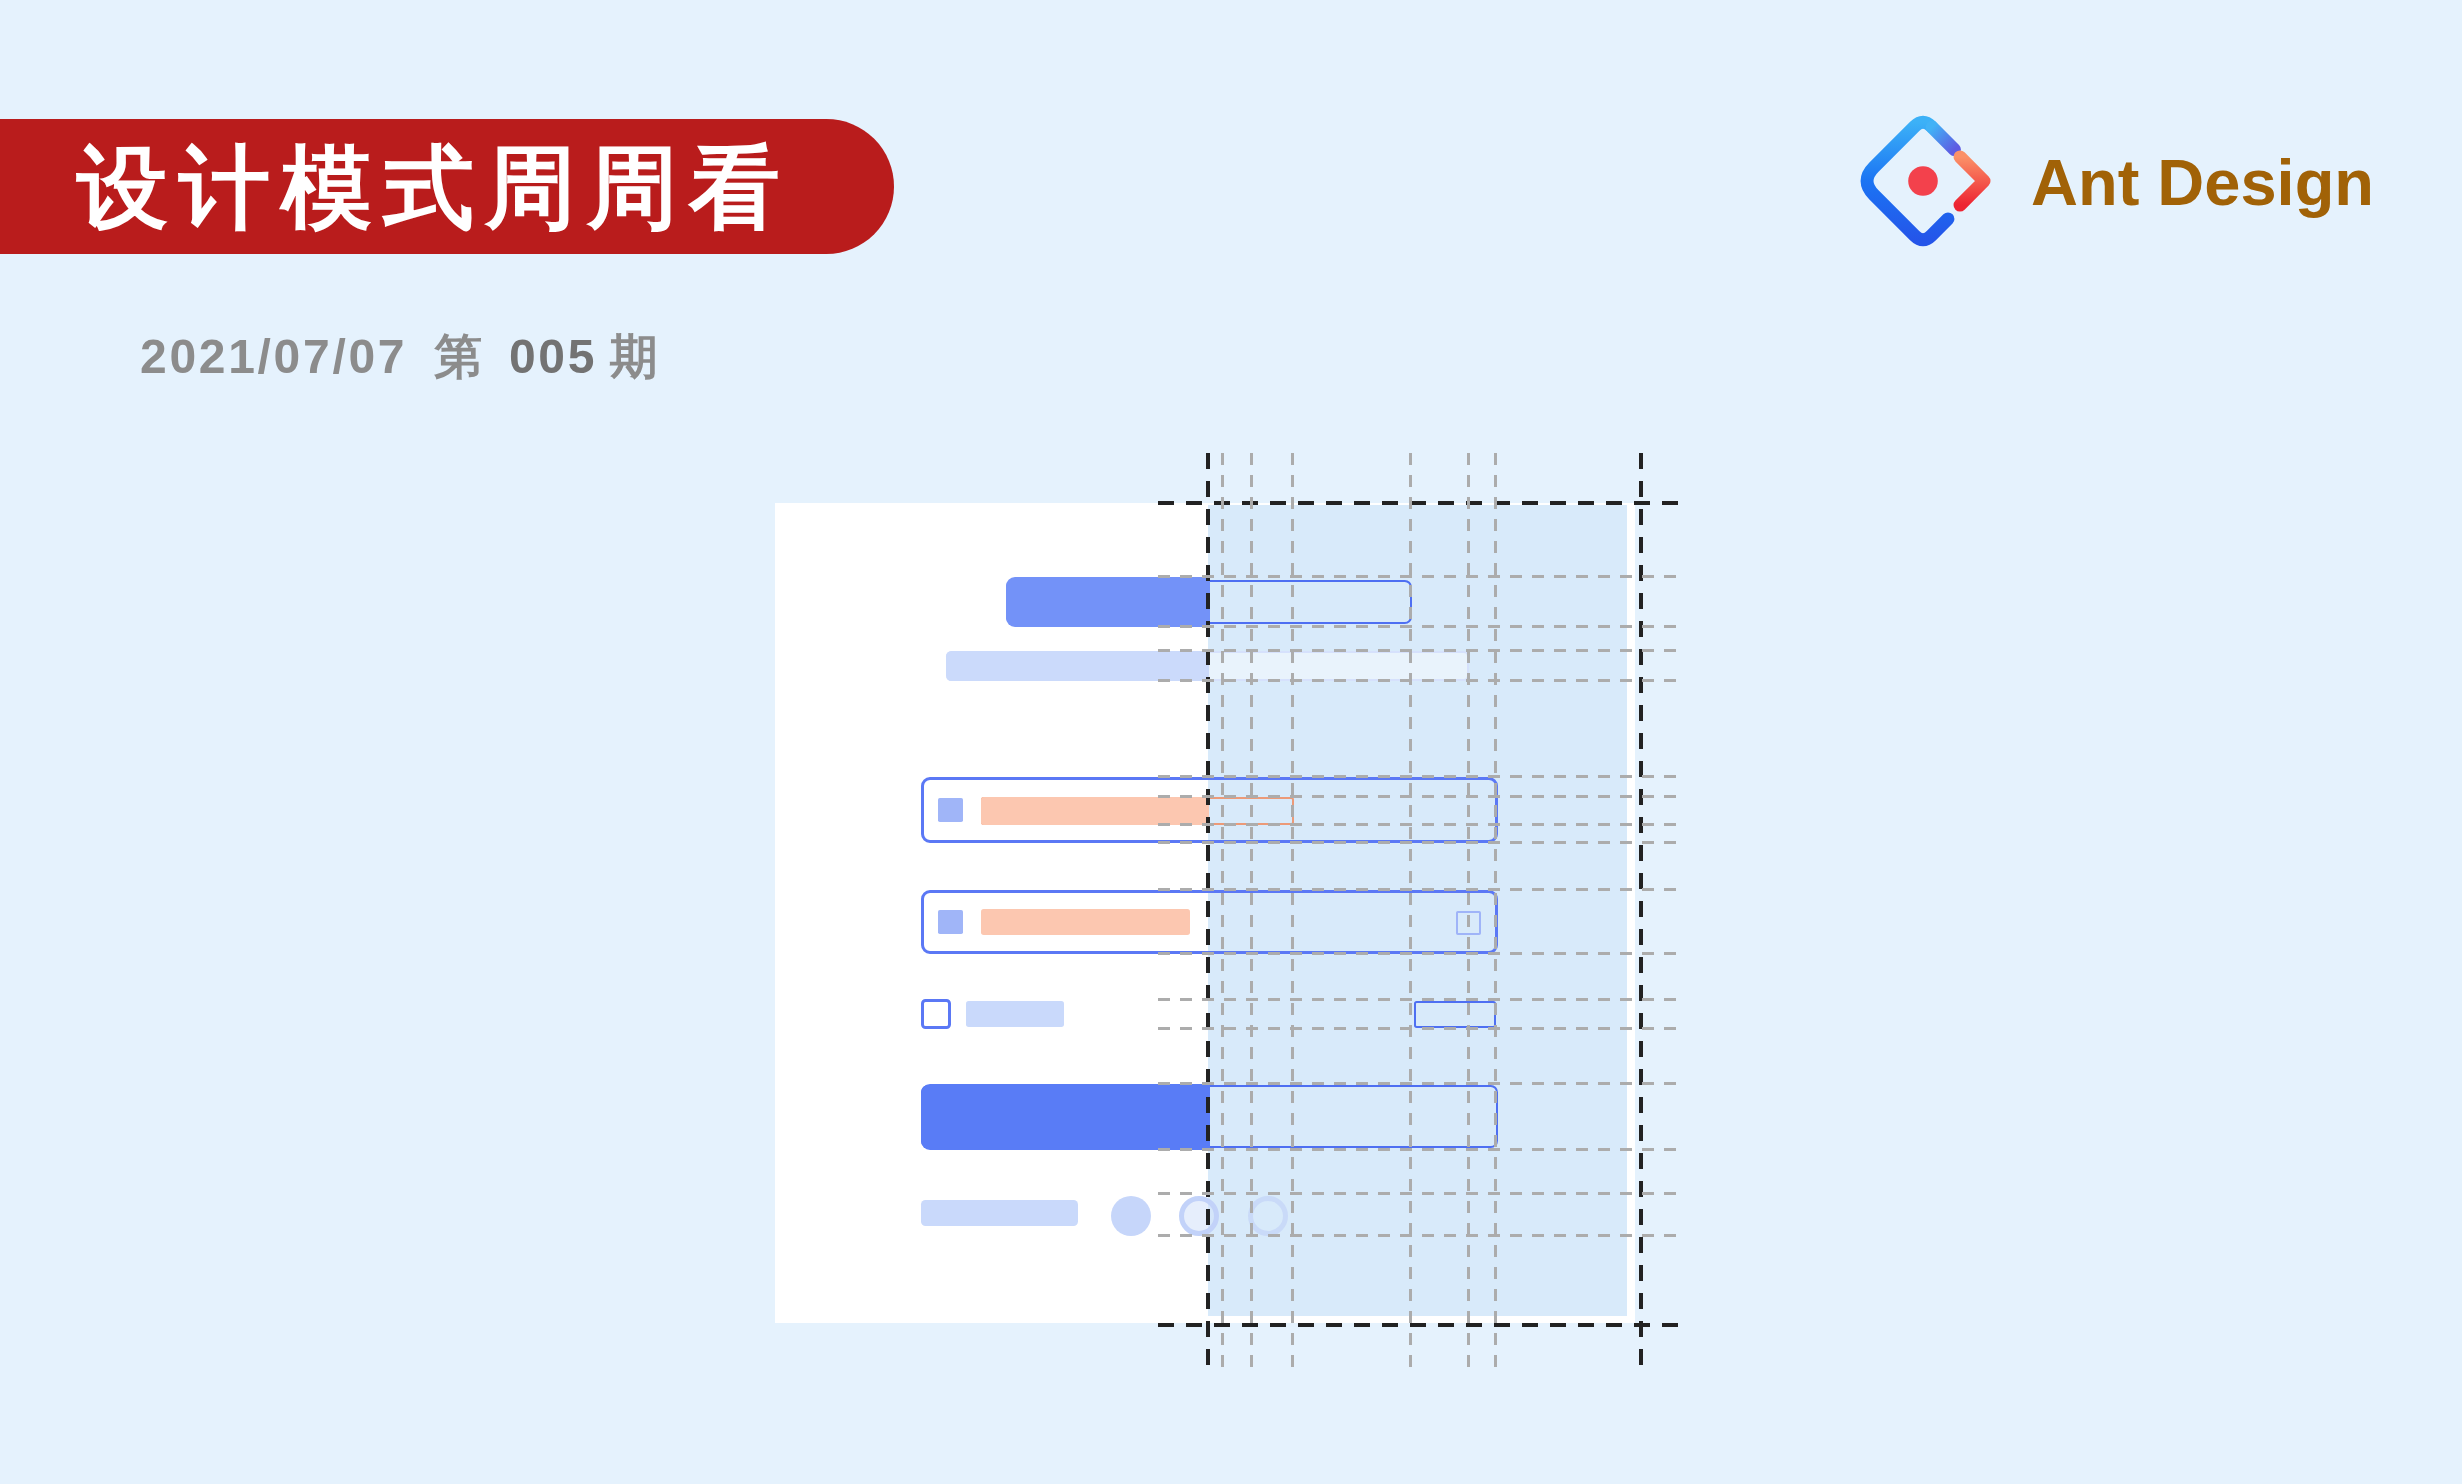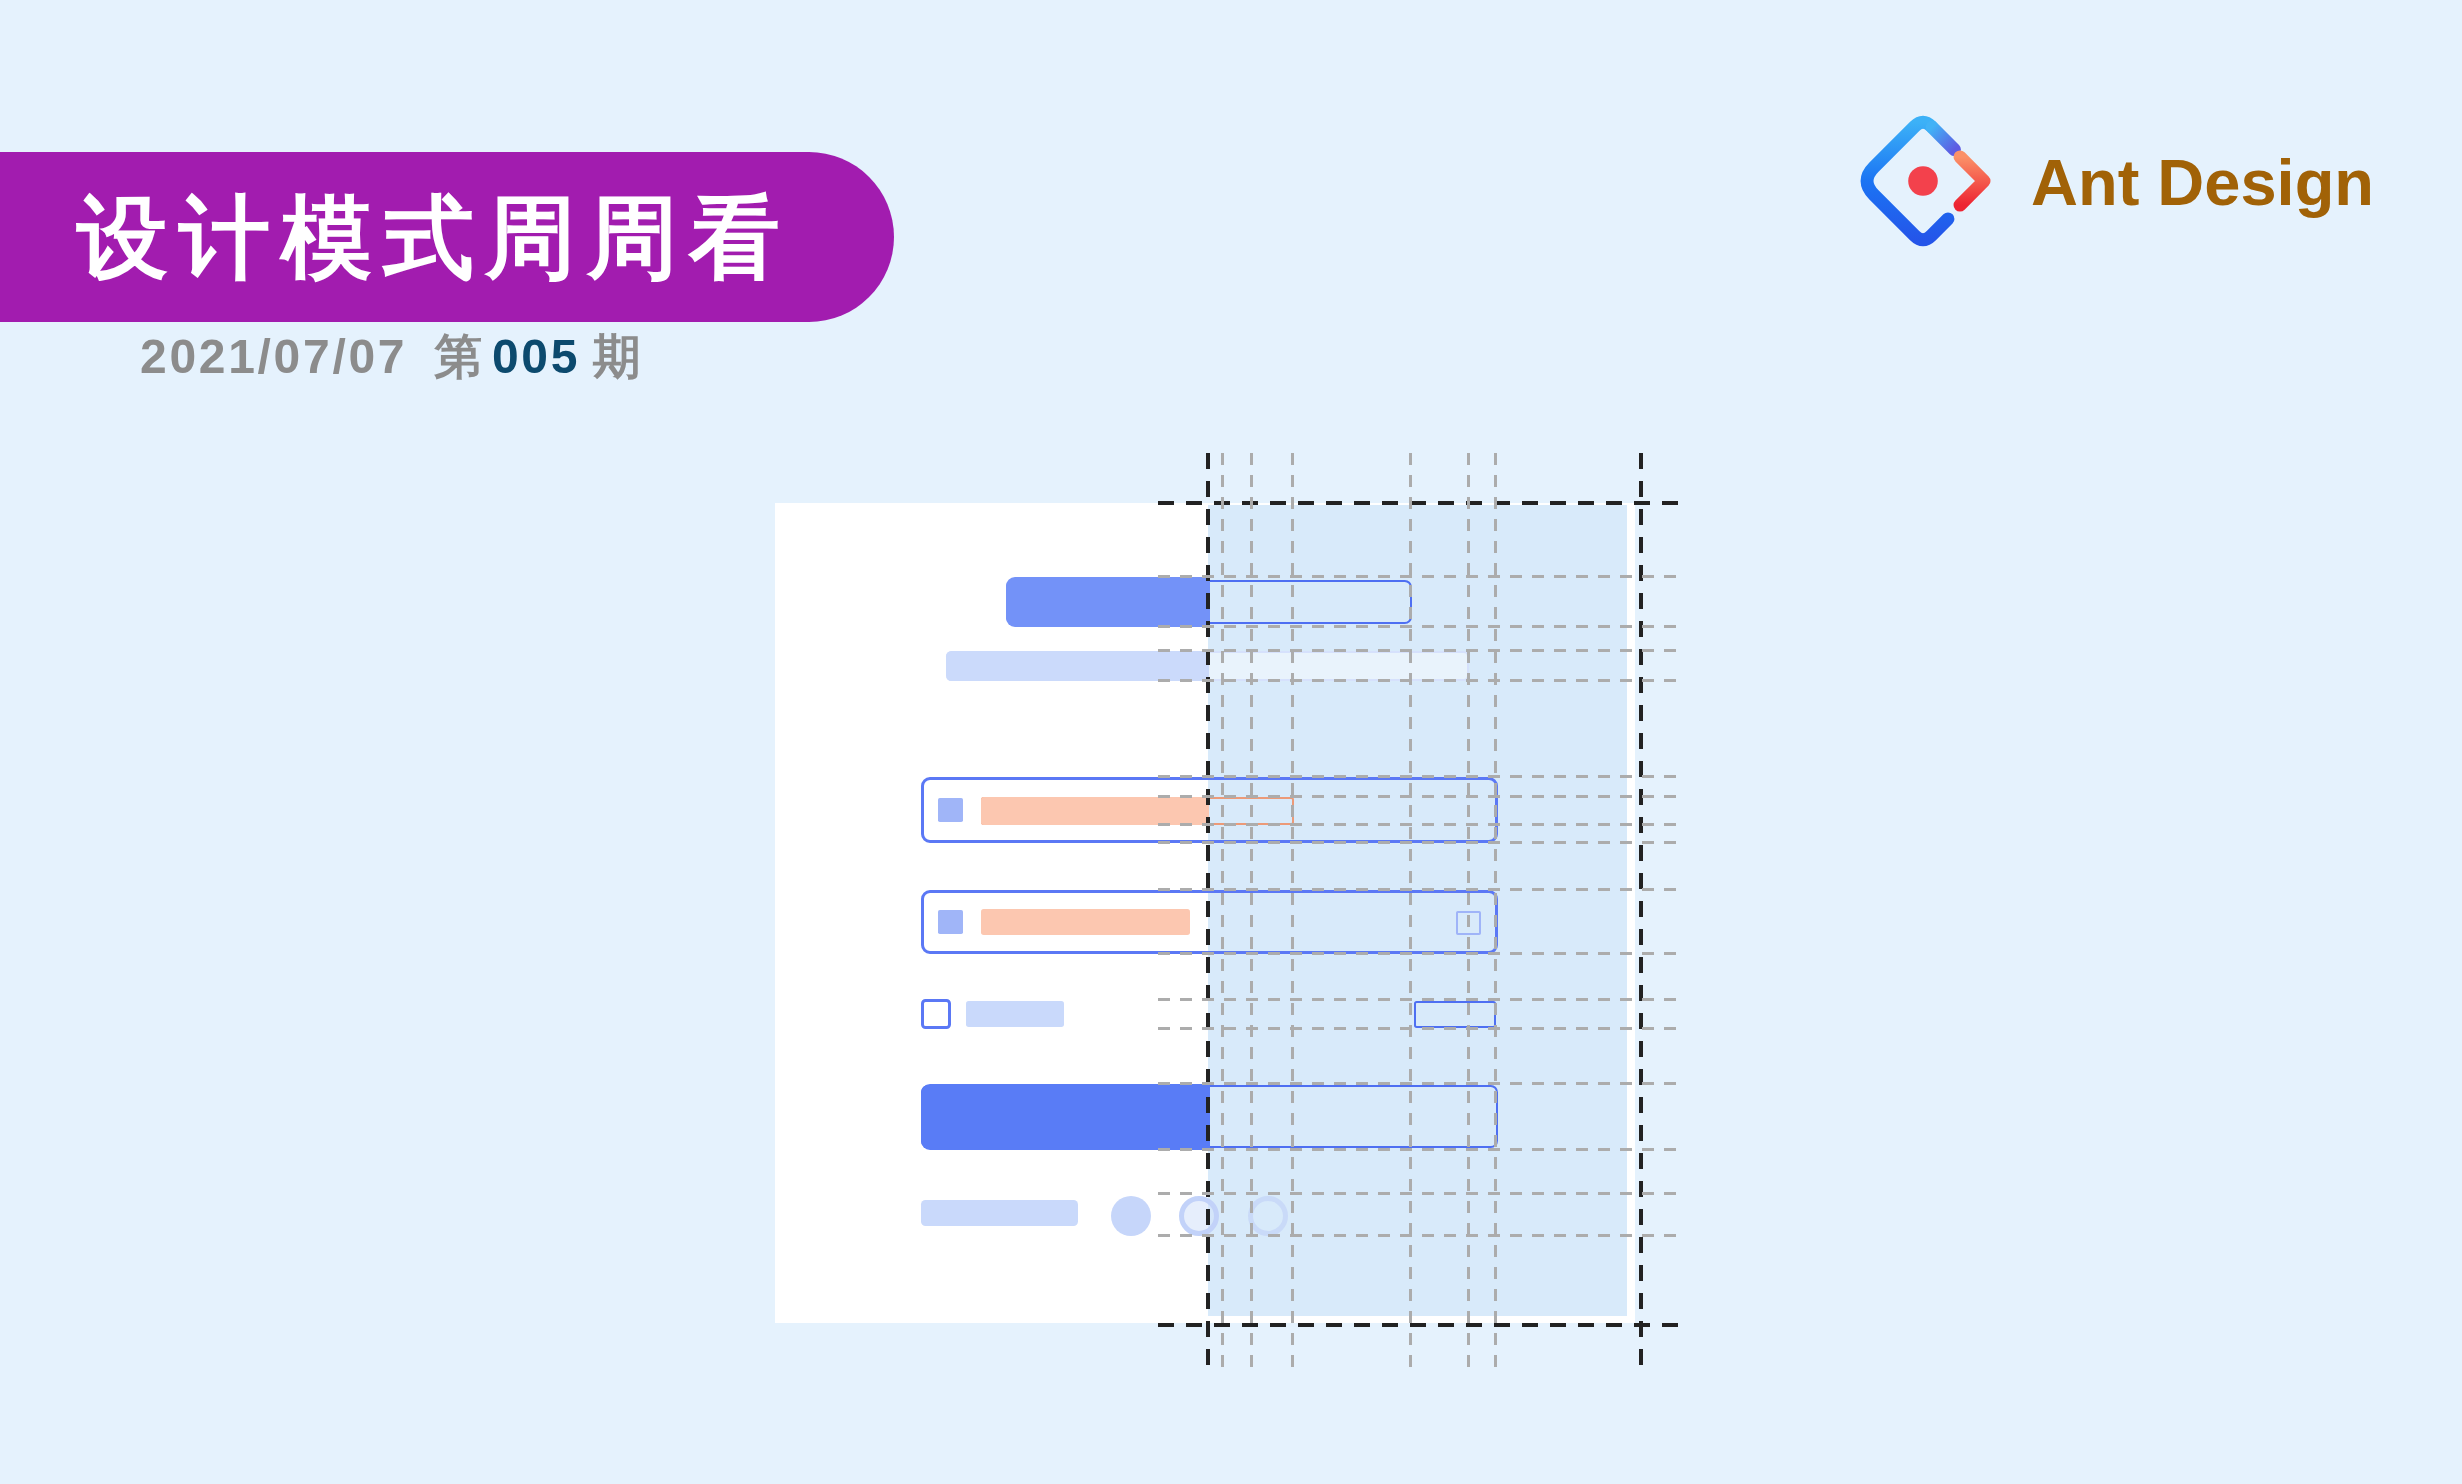--- a/index.html
+++ b/index.html
@@ -1,29 +1,29 @@
 <!DOCTYPE html>
 <html style="font-size:14.5px"><head>
 <meta charset="utf-8">
 <style>
   html,body{margin:0;padding:0;}
   body{font-family:"Liberation Sans","DejaVu Sans",sans-serif;}
   #root{position:relative;width:2462px;height:1485px;background:#E5F2FD;overflow:hidden;}
   .abs{position:absolute;box-sizing:border-box;}
 
   
-  .banner{left:0;top:119px;width:894px;height:170px;background:#a21caf;border-radius:0 90px 90px 0;margin-top:33px;}
+  .banner{left:0;top:119px;width:894px;height:135px;background:#b91c1c;border-radius:0 90px 90px 0;}
   .banner-title{position:absolute;left:77px;top:50%;transform:translateY(-50%);color:#FFFFFF;
     font-size:91px;font-weight:900;letter-spacing:11px;line-height:1;white-space:nowrap;}
 
   
   .issue{left:140px;top:330px;height:53px;line-height:53px;font-size:48px;font-weight:600;
     color:#8C8C8C;letter-spacing:2.7px;white-space:nowrap;}
   .issue .prefix{margin-left:27px;}
-  .issue .num{margin-left:7px;color:#0c4a6e;}
+  .issue .num{margin-left:24px;color:#737373;}
   .issue .suffix{margin-left:12.7px;}
 
   
   .brand-logo{left:1849px;top:107px;width:148px;height:148px;}
   .brand-name{left:2031px;top:148px;font-size:65px;line-height:69px;font-weight:700;color:#a16207;
     letter-spacing:0px;white-space:nowrap;}
 
   
   .card{left:775px;top:503px;width:860px;height:820px;background:#FFFFFF;}
   .tint{left:1208px;top:505px;width:419px;height:811px;background:rgba(177,213,245,0.5);}

